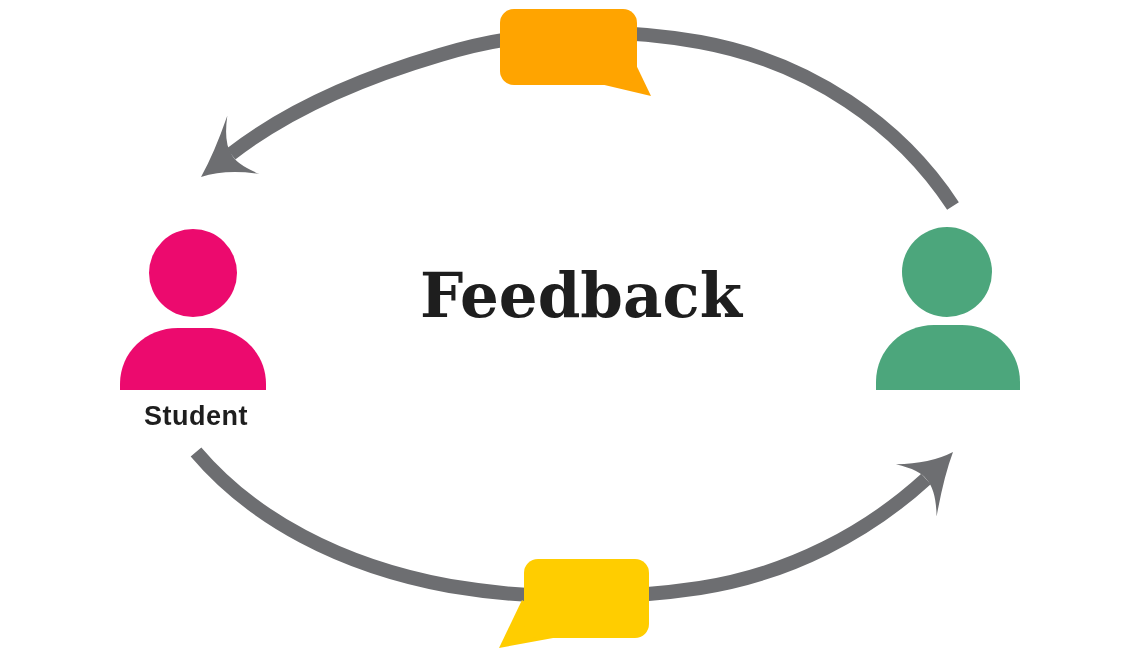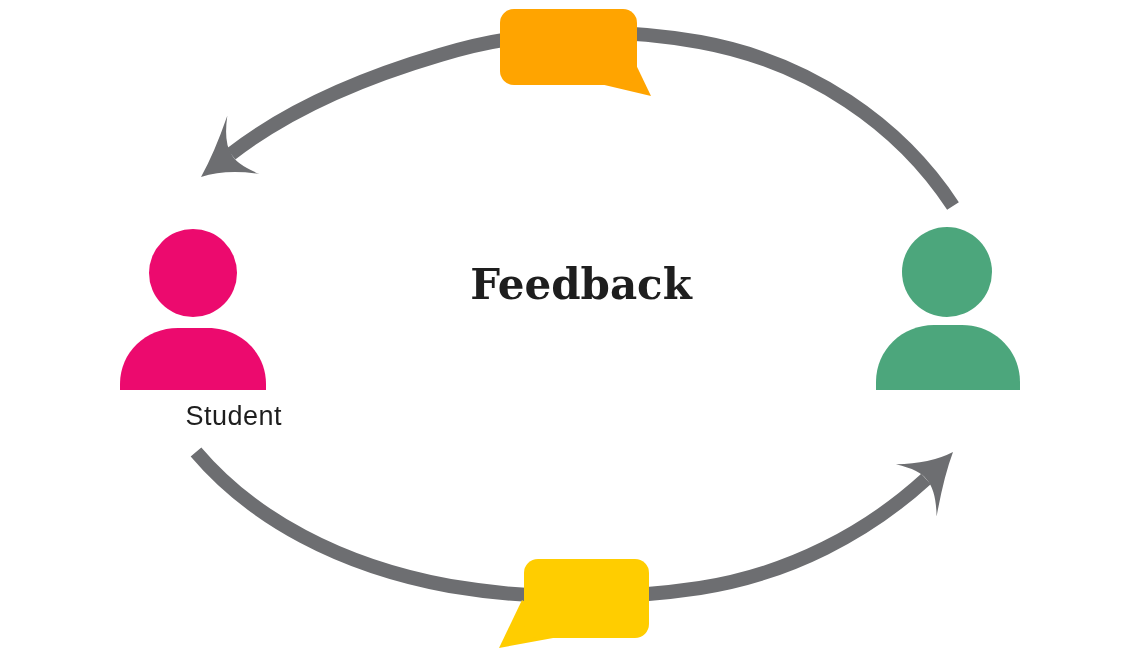--- a/index.html
+++ b/index.html
@@ -17,34 +17,34 @@
     height: 655px;
     background: #ffffff;
   }
   .stage svg {
     position: absolute;
     left: 0;
     top: 0;
   }
   .label {
     position: absolute;
-    text-align: right;
-    font-weight: 400;
+    text-align: center;
+    font-weight: 700;
     color: #1e1e1e;
     letter-spacing: 0.5px;
   }
   .title {
     position: absolute;
     left: 381px;
     top: 260px;
     width: 400px;
     text-align: center;
     font-family: "DejaVu Serif", serif;
     font-weight: 700;
-    font-size: 42px;
+    font-size: 61px;
     color: #1e1e1e;
   }
   .person-label {
     font-size: 27px;
     top: 401px;
   }
   .student-label { left: 110px; width: 172px; }
   .instructor-label { left: 864px; width: 172px; }
 </style>
 </head>

